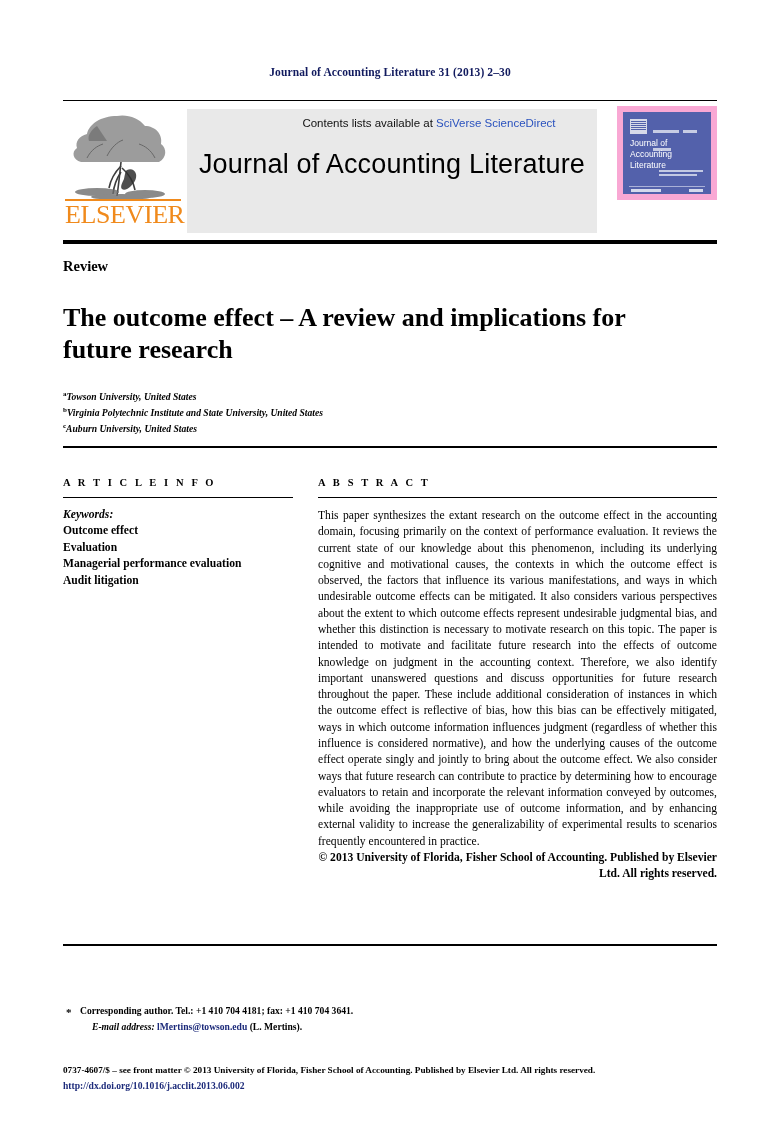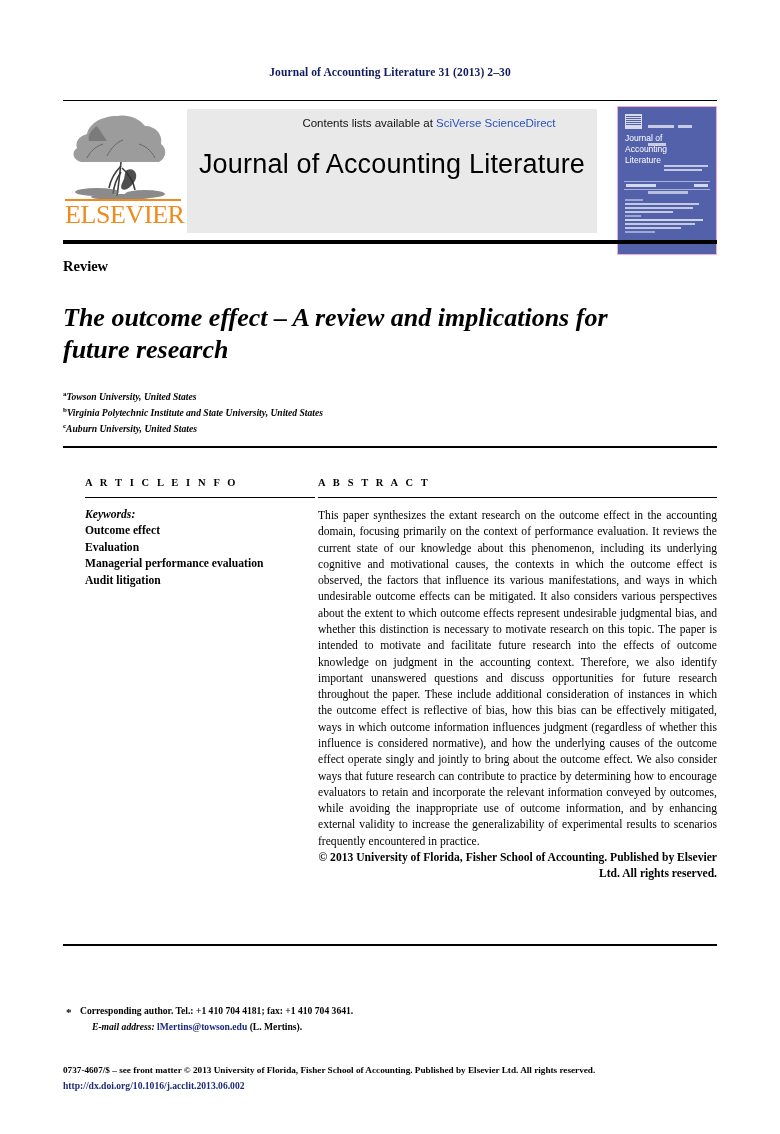--- a/index.html
+++ b/index.html
@@ -113,23 +113,23 @@
     text-align: center;
     font-family: "Liberation Sans", sans-serif;
     font-size: 12px;
     letter-spacing: 0.4px;
     color: #111;
   }
 
   .cover-thumb {
     position: absolute;
     right: 0; top: 2px;
-    width: 100px; height: 149px;
+    width: 100px; height: 94px;
     background: #5361ab;
-    border: 1px solid #f9a8d4;
+    border: 6px solid #f9a8d4;
     box-sizing: border-box;
     overflow: hidden;
   }
   .cv-badge {
     position: absolute;
     left: 7px; top: 7px;
     width: 17px; height: 15px;
     background: #d7dae9;
   }
   .cv-badge-lines {
@@ -214,21 +214,20 @@
     font-size: 14.5px;
   }
   .article-title {
     position: absolute;
     left: 63px; top: 285px;
     width: 600px;
     font-family: "Liberation Serif", serif;
     font-size: 26px;
     line-height: 1.22;
     color: #000;
-    font-style: italic;
   }
   .authors {
     position: absolute;
     left: 63px; top: 357px;
     width: 640px;
     font-family: "Liberation Serif", serif;
     font-size: 19px;
     color: #000;
   }
   .authors sup {
@@ -259,21 +258,20 @@
     left: 63px; top: 446px;
     width: 654px; height: 2px;
     background: #000;
   }
 
   
   .col-info {
     position: absolute;
     left: 63px; top: 477px;
     width: 230px;
-    margin-left: 22px;
   }
   .col-abs {
     position: absolute;
     left: 318px; top: 477px;
     width: 399px;
   }
   .col-head {
     font-family: "Liberation Serif", serif;
     font-weight: bold;
     font-size: 10.5px;

